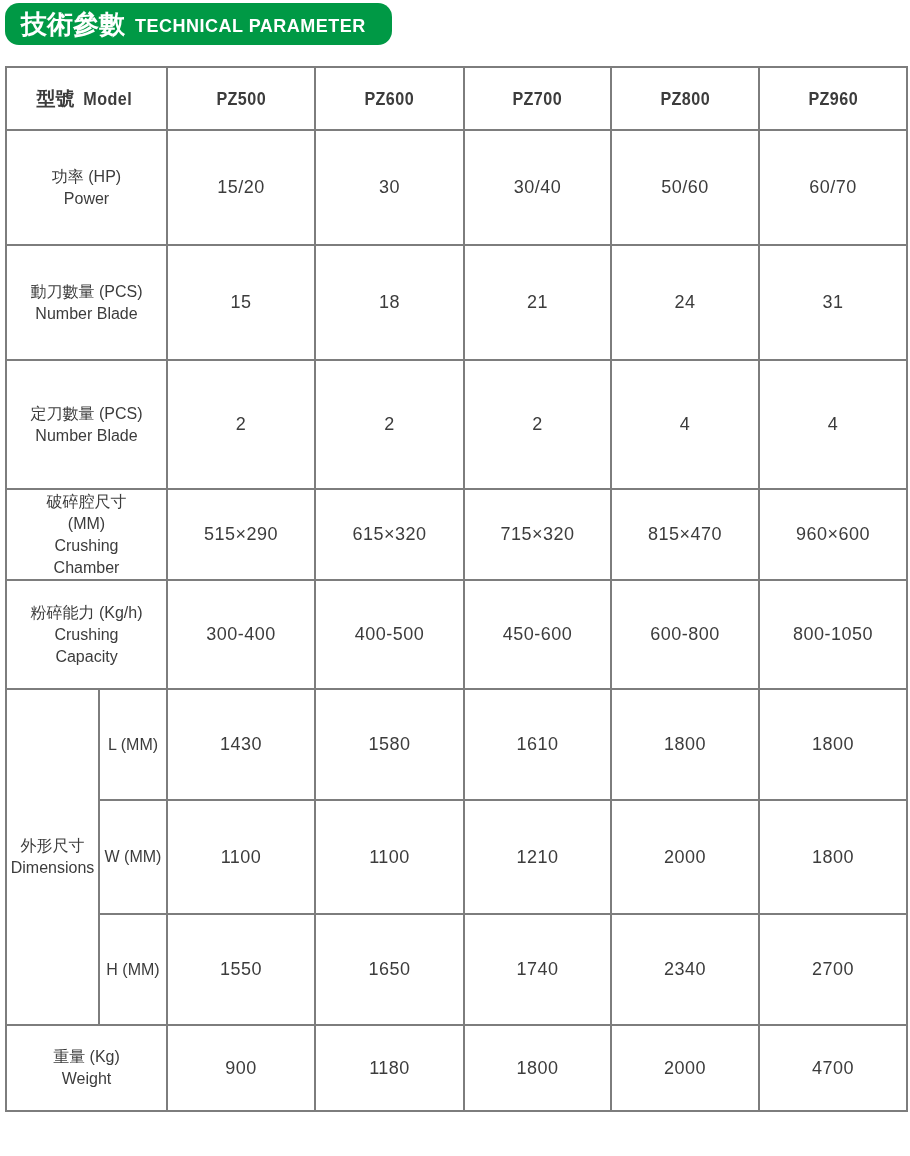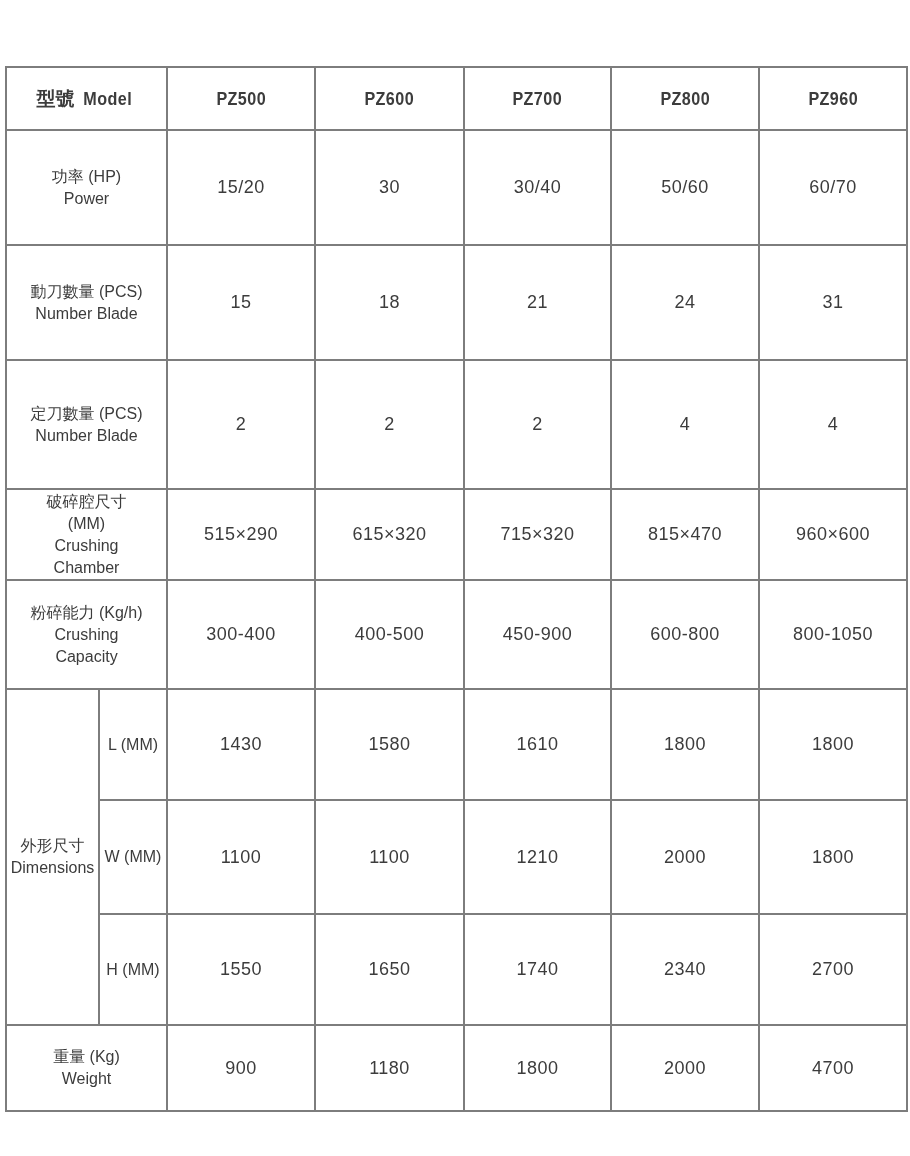--- a/index.html
+++ b/index.html
@@ -88,20 +88,24 @@
   td.val {
     font-size: 18px;
     letter-spacing: 0.5px;
   }
 </style>
 </head>
 <body>
 
 <div class="page">
 
+  <div class="badge">
+    <span class="badge-cn">技術參數</span>
+    <span class="badge-en">TECHNICAL PARAMETER</span>
+  </div>
 
   <table class="spec">
     <colgroup>
       <col style="width:93px">
       <col style="width:68px">
       <col style="width:148px">
       <col style="width:149px">
       <col style="width:147px">
       <col style="width:148px">
       <col style="width:148px">
@@ -171,21 +175,21 @@
     </tr>
 
     <tr style="height:109px">
       <td colspan="2" class="lbl">
         <div>粉碎能力 (Kg/h)</div>
         <div>Crushing</div>
         <div>Capacity</div>
       </td>
       <td class="val">300-400</td>
       <td class="val">400-500</td>
-      <td class="val">450-900</td>
+      <td class="val">450-600</td>
       <td class="val">600-800</td>
       <td class="val">800-1050</td>
     </tr>
 
     <tr style="height:111px">
       <td rowspan="3" class="lbl">
         <div>外形尺寸</div>
         <div>Dimensions</div>
       </td>
       <td class="sublbl">L (MM)</td>

